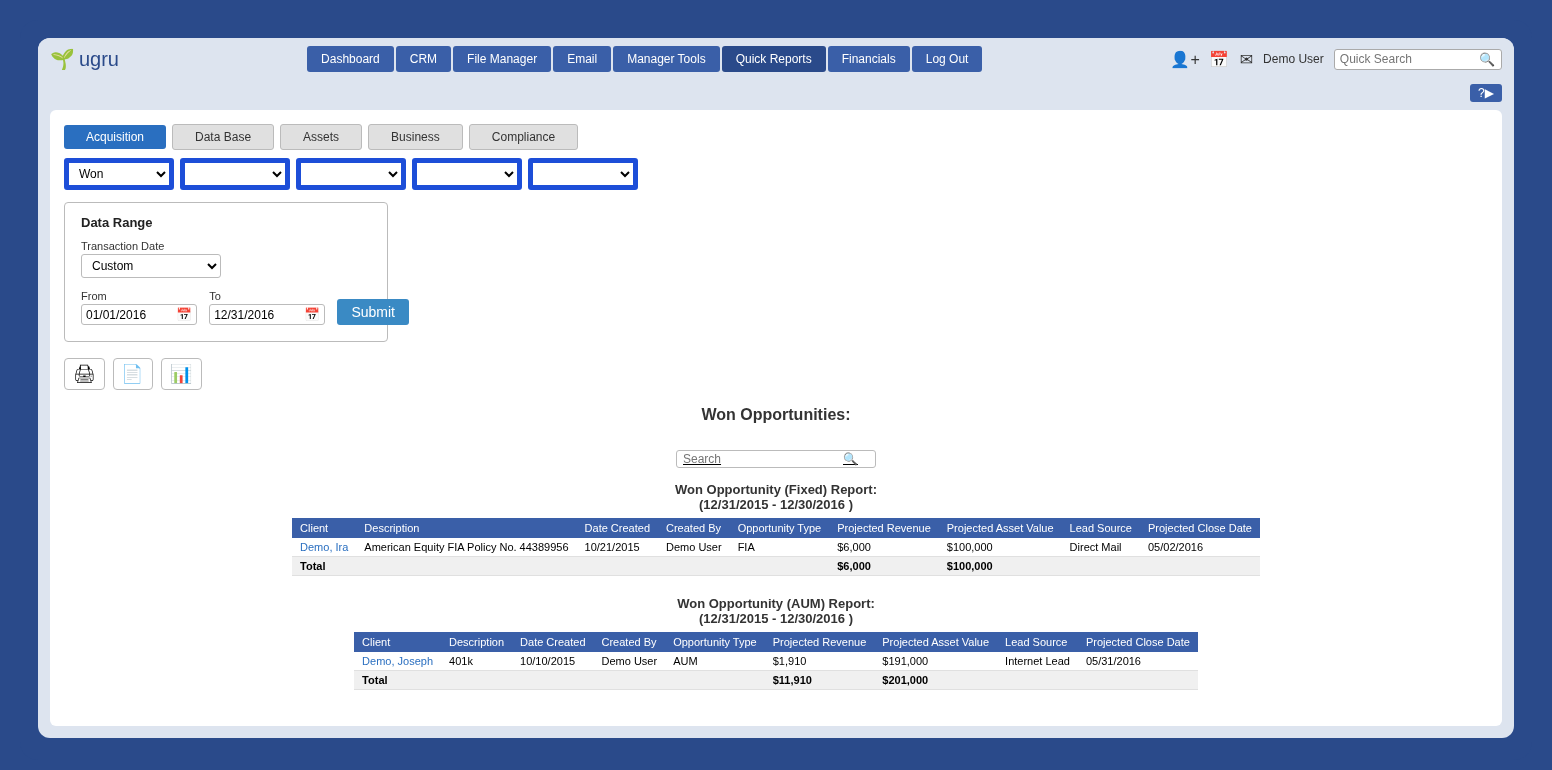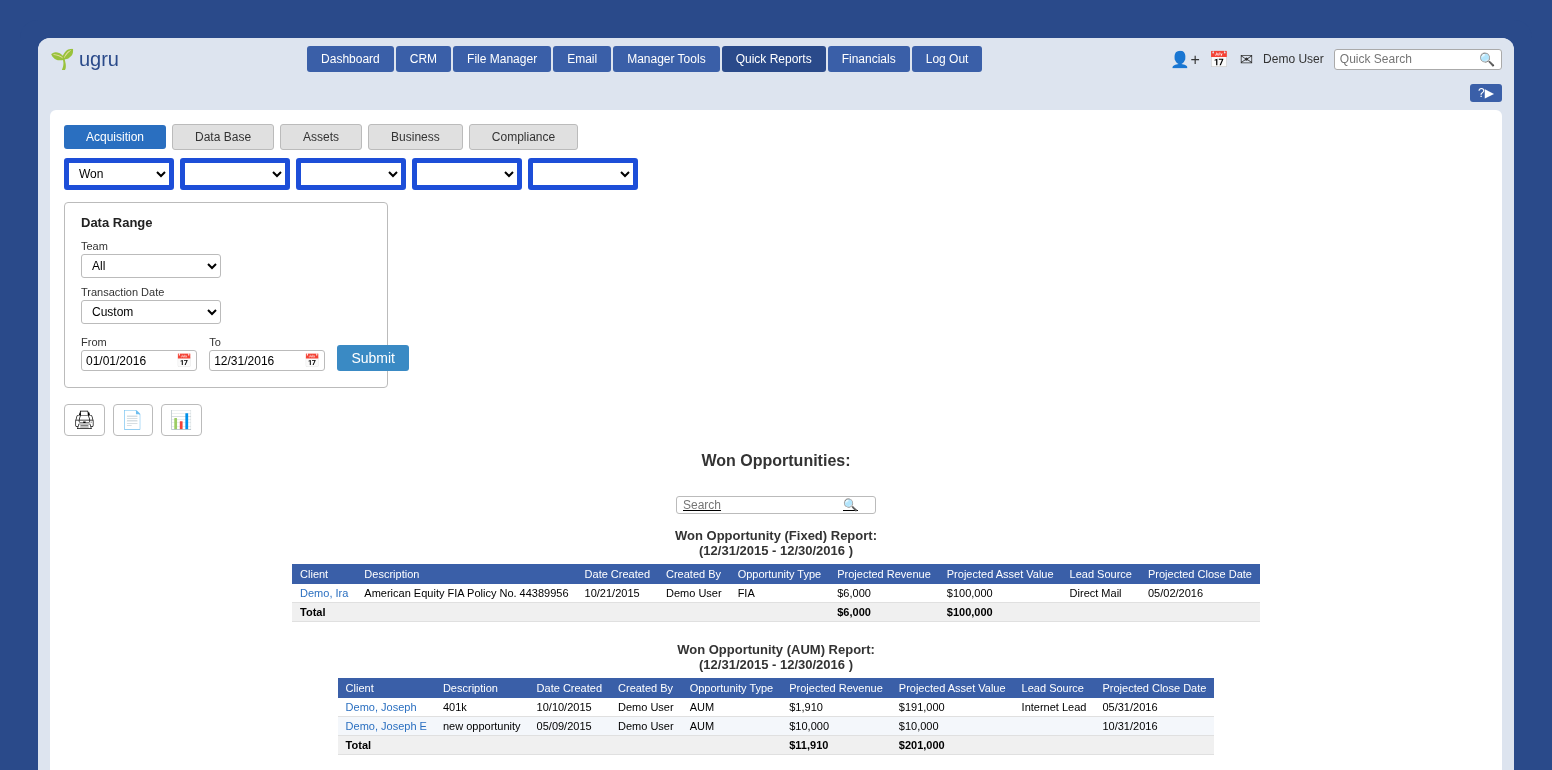--- a/index.html
+++ b/index.html
@@ -366,26 +366,20 @@
           <option>Pending</option>
         </select>
         <select class="dd-select"><option></option></select>
         <select class="dd-select"><option></option></select>
         <select class="dd-select"><option></option></select>
         <select class="dd-select"><option></option></select>
       </div>
 
       <div class="data-range-box">
         <div class="data-range-title">Data Range</div>
-        <div class="form-row">
-          <label class="form-label">Team</label>
-          <select class="form-select">
-            <option>All</option>
-          </select>
-        </div>
         <div class="form-row">
           <label class="form-label">Transaction Date</label>
           <select class="form-select">
             <option>Custom</option>
             <option>This Month</option>
             <option>This Year</option>
           </select>
         </div>
         <div class="from-to-row">
           <div class="from-to-col">
@@ -489,31 +483,20 @@
               <td class="link-cell">Demo, Joseph</td>
               <td>401k</td>
               <td>10/10/2015</td>
               <td>Demo User</td>
               <td>AUM</td>
               <td>$1,910</td>
               <td>$191,000</td>
               <td>Internet Lead</td>
               <td>05/31/2016</td>
             </tr>
-            <tr>
-              <td class="link-cell">Demo, Joseph E</td>
-              <td>new opportunity</td>
-              <td>05/09/2015</td>
-              <td>Demo User</td>
-              <td>AUM</td>
-              <td>$10,000</td>
-              <td>$10,000</td>
-              <td></td>
-              <td>10/31/2016</td>
-            </tr>
             <tr class="total-row">
               <td>Total</td>
               <td></td>
               <td></td>
               <td></td>
               <td></td>
               <td>$11,910</td>
               <td>$201,000</td>
               <td></td>
               <td></td>

